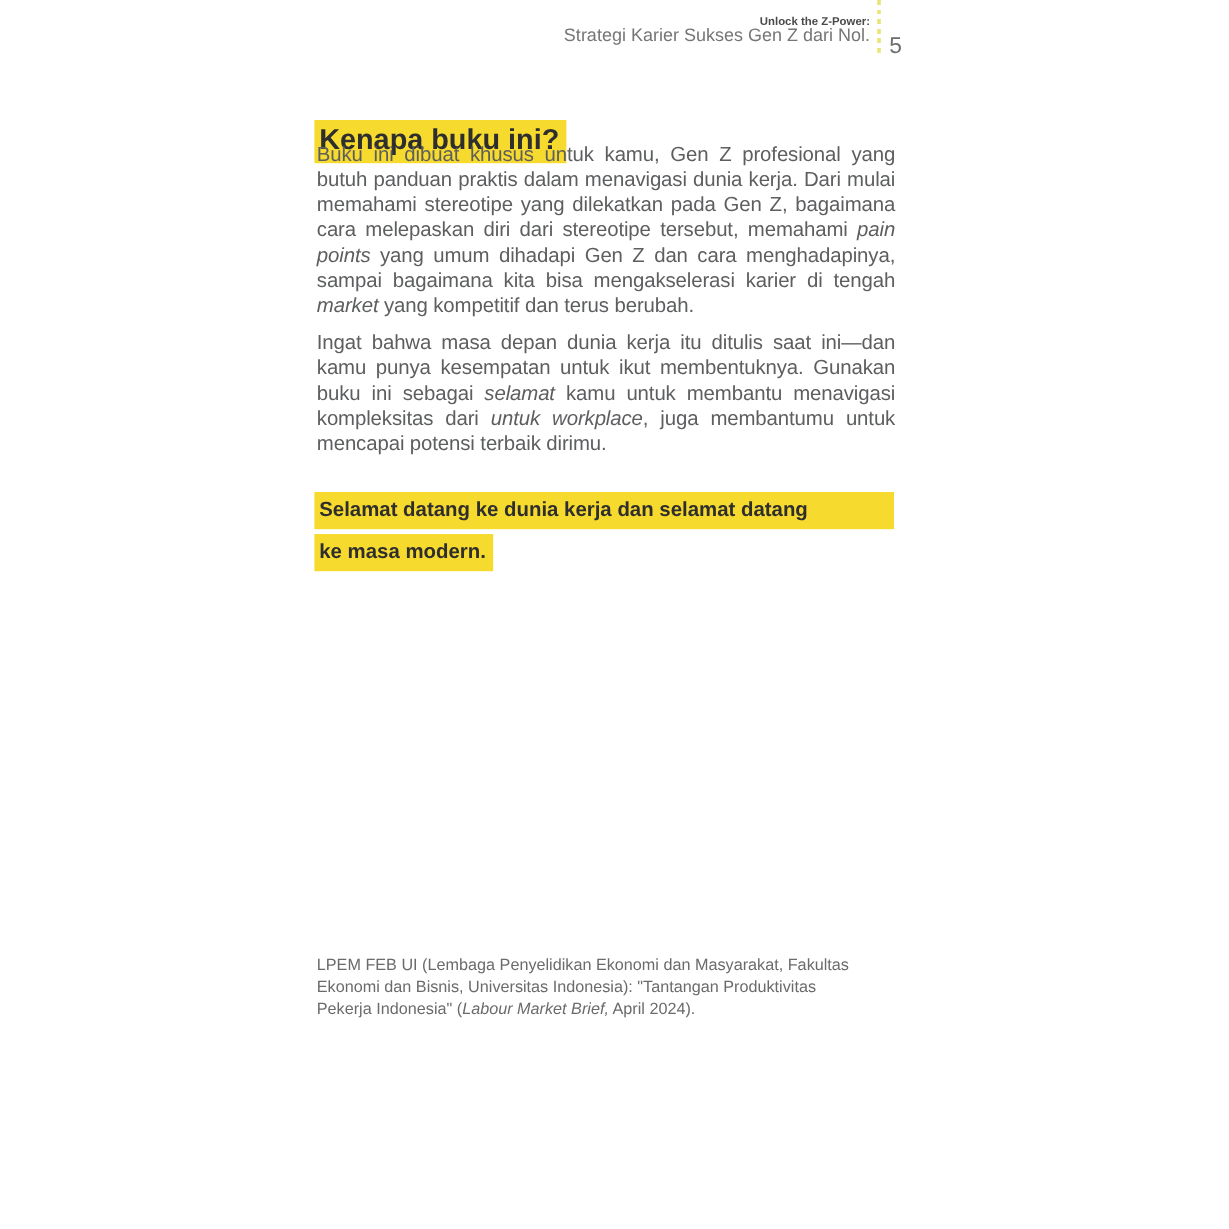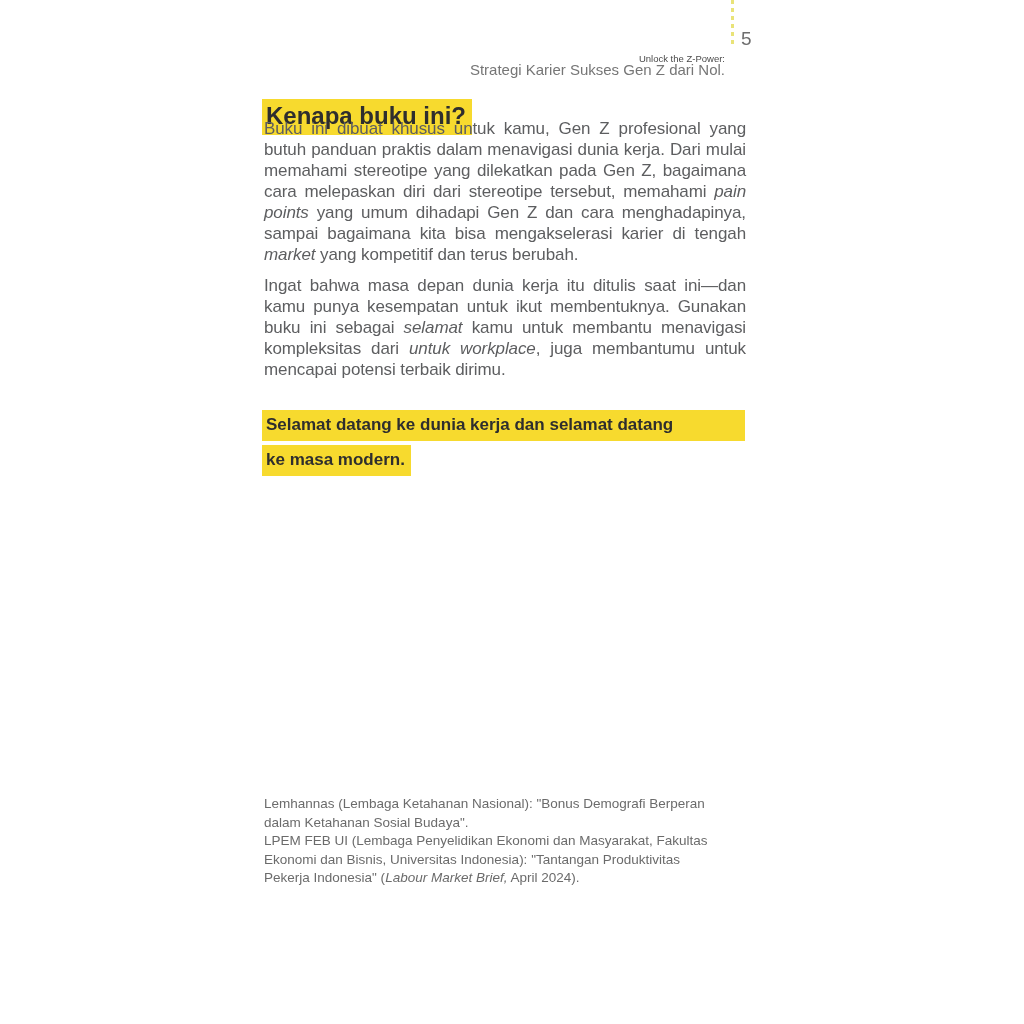--- a/index.html
+++ b/index.html
@@ -19,23 +19,22 @@
     background:#ffffff;
     font-family:"Liberation Sans", sans-serif;
     overflow:hidden;
   }
   
   .header{
     position:absolute;top:13px;right:299px;
     text-align:right;line-height:11px;
   }
   .header .book-title{
-    font-size:9.5px;font-weight:normal;color:var(--header-title);
+    font-size:9.5px;font-weight:bold;color:var(--header-title);
     display:block;
-    margin-top:40px;
   }
   .header .book-subtitle{
     font-size:15px;color:var(--header-subtitle);
     display:block;
   }
   .dash-divider{
     position:absolute;left:731px;top:0;
     width:3px;height:44px;
     background:repeating-linear-gradient(to bottom, var(--dash-yellow) 0 4px, transparent 4px 8px);
   }
@@ -107,17 +106,16 @@
   <p class="para para-1"><span>Buku ini dibuat khusus untuk kamu, Gen Z profesional yang butuh panduan praktis dalam menavigasi dunia kerja. Dari mulai memahami stereotipe yang dilekatkan pada Gen Z, bagaimana cara melepaskan diri dari stereotipe tersebut, memahami </span><em>pain points</em><span> yang umum dihadapi Gen Z dan cara menghadapinya, sampai bagaimana kita bisa mengakselerasi karier di tengah </span><em>market</em><span> yang kompetitif dan terus berubah.</span></p>
 
   <p class="para para-2"><span>Ingat bahwa masa depan dunia kerja itu ditulis saat ini—dan kamu punya kesempatan untuk ikut membentuknya. Gunakan buku ini sebagai </span><em>selamat</em><span> kamu untuk membantu menavigasi kompleksitas dari </span><em>untuk workplace</em><span>, juga membantumu untuk mencapai potensi terbaik dirimu.</span></p>
 
   <div class="statement">
     <span class="row row-1"><span class="hl">Selamat datang ke dunia kerja dan selamat datang</span></span>
     <span class="row row-2"><span class="hl">ke masa modern.</span></span>
   </div>
 
   <div class="footnotes">
-    <p>Lemhannas (Lembaga Ketahanan Nasional): "Bonus Demografi Berperan dalam Ketahanan Sosial Budaya".</p>
     <p><span>LPEM FEB UI (Lembaga Penyelidikan Ekonomi dan Masyarakat, Fakultas Ekonomi dan Bisnis, Universitas Indonesia): "Tantangan Produktivitas Pekerja Indonesia" (</span><em>Labour Market Brief,</em><span> April 2024).</span></p>
   </div>
 
 </div>
 
 </body></html>

